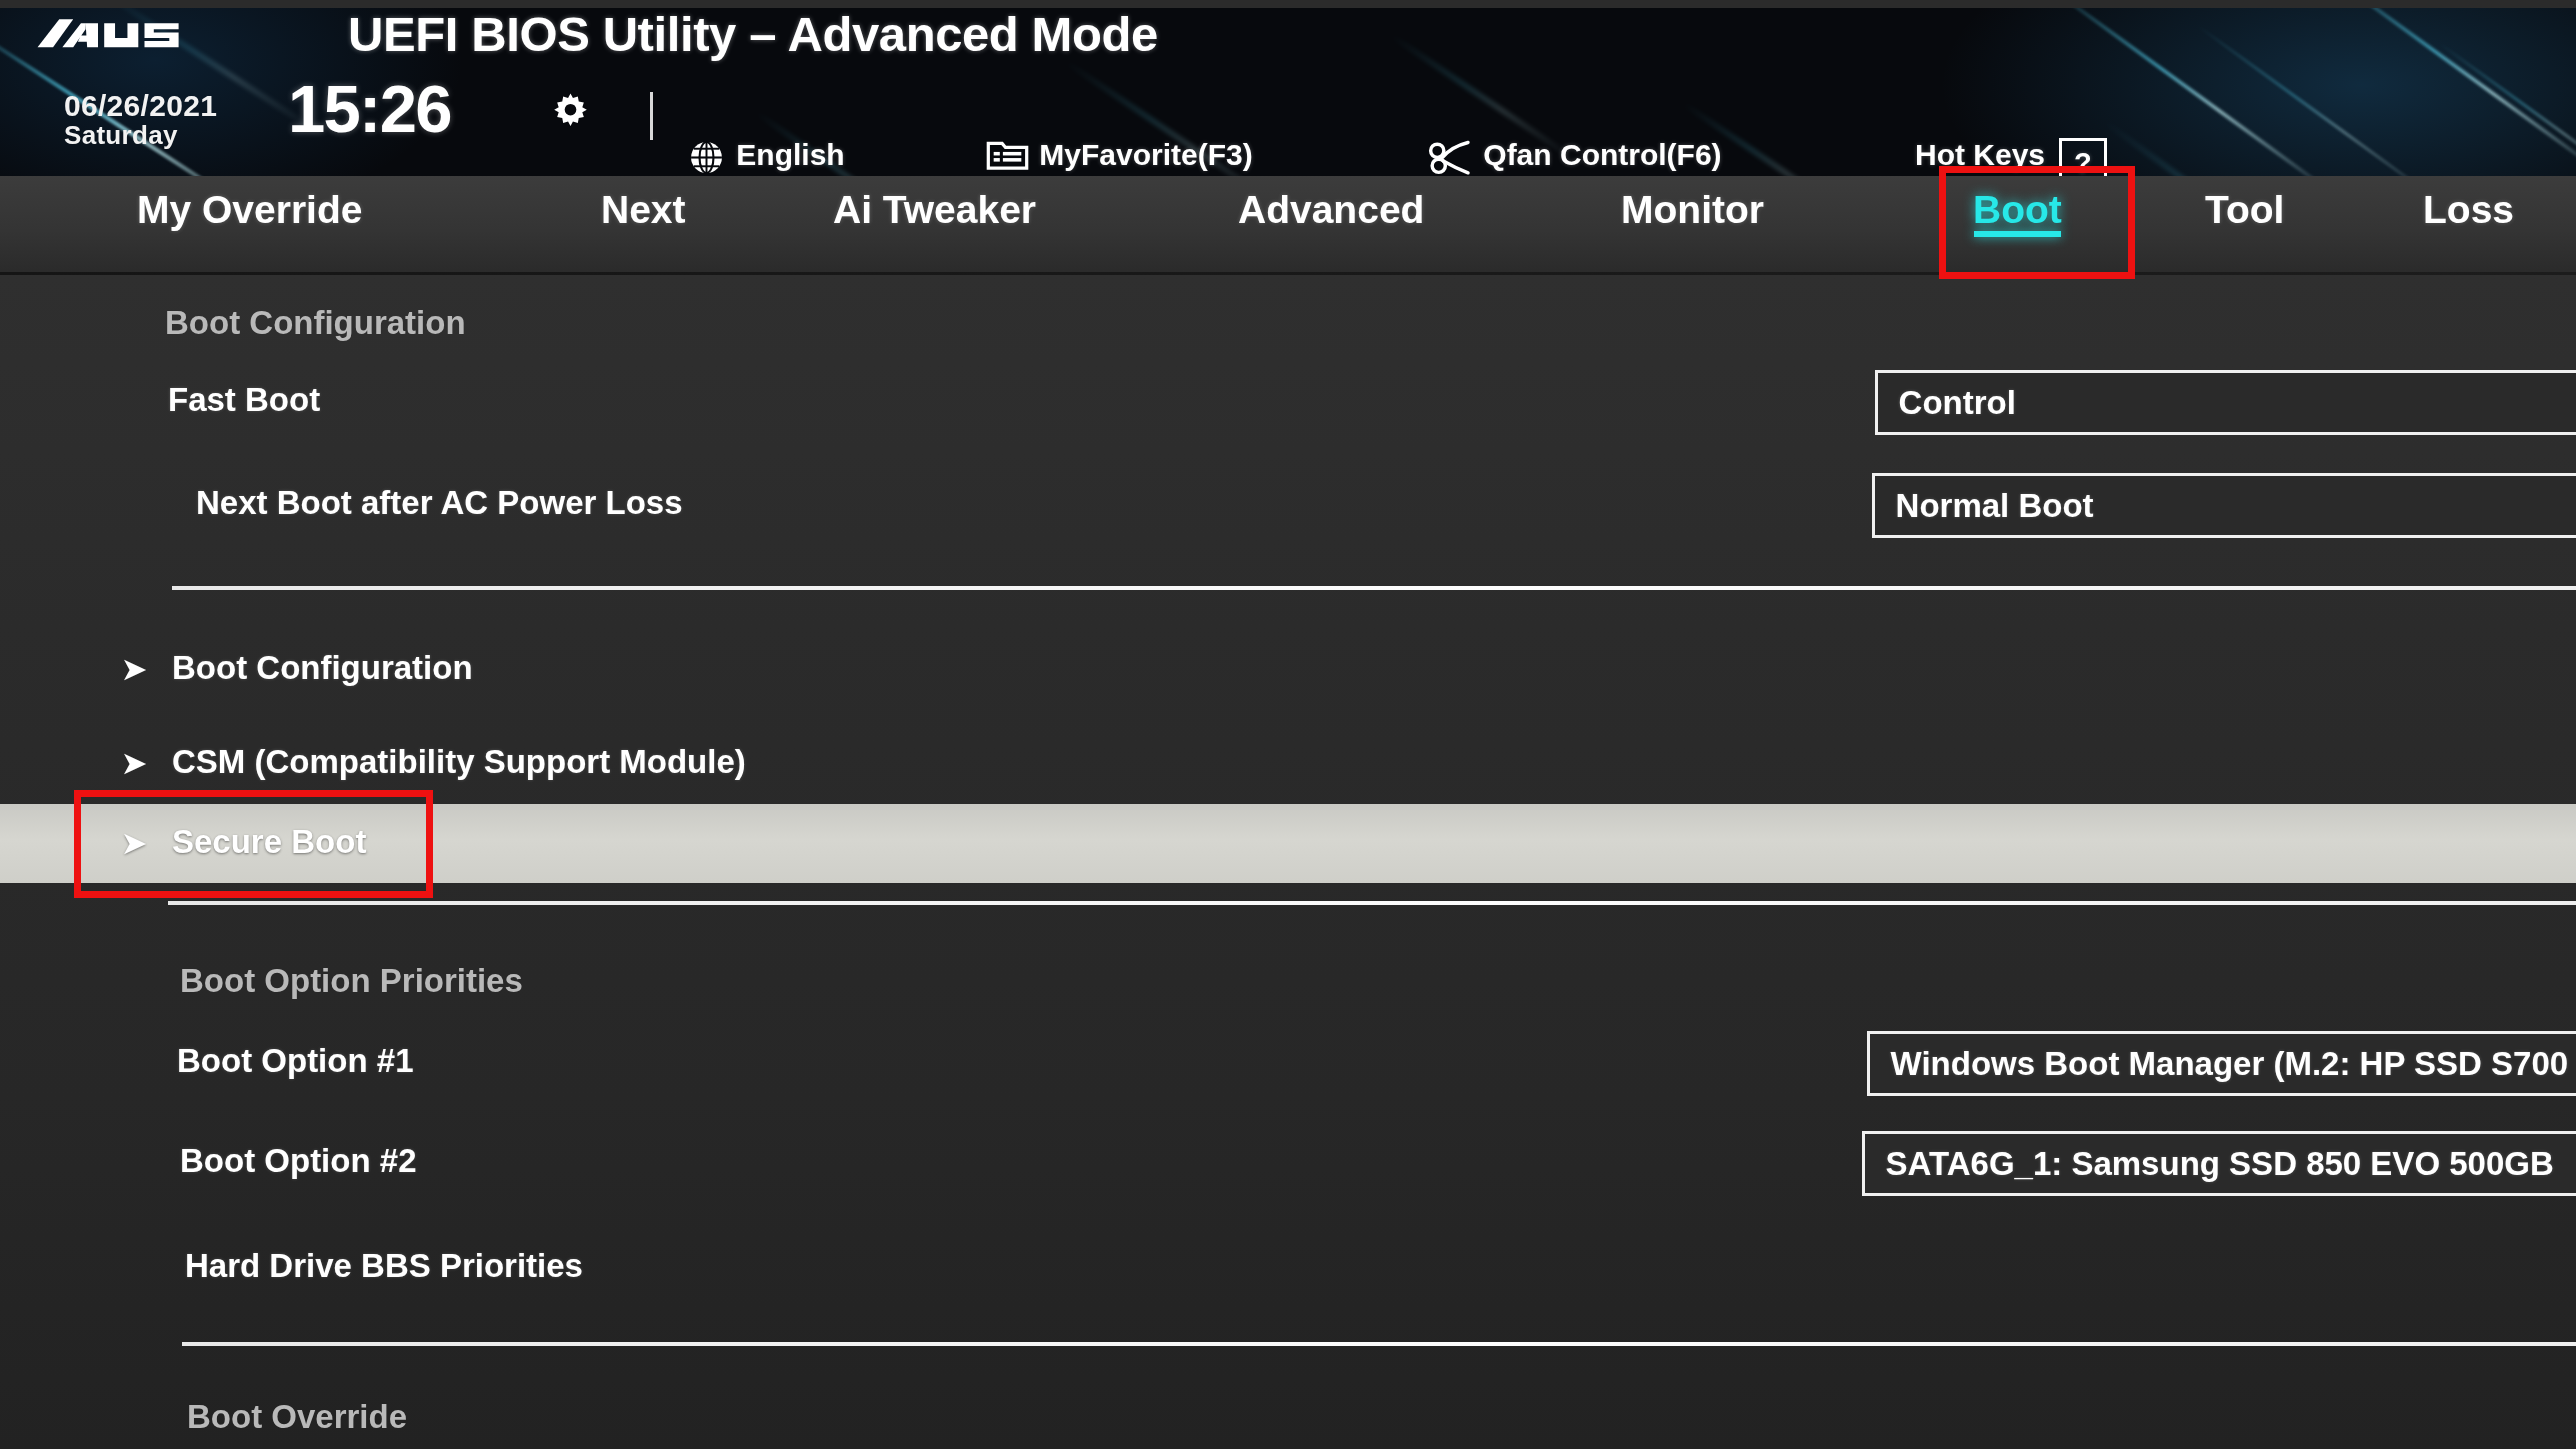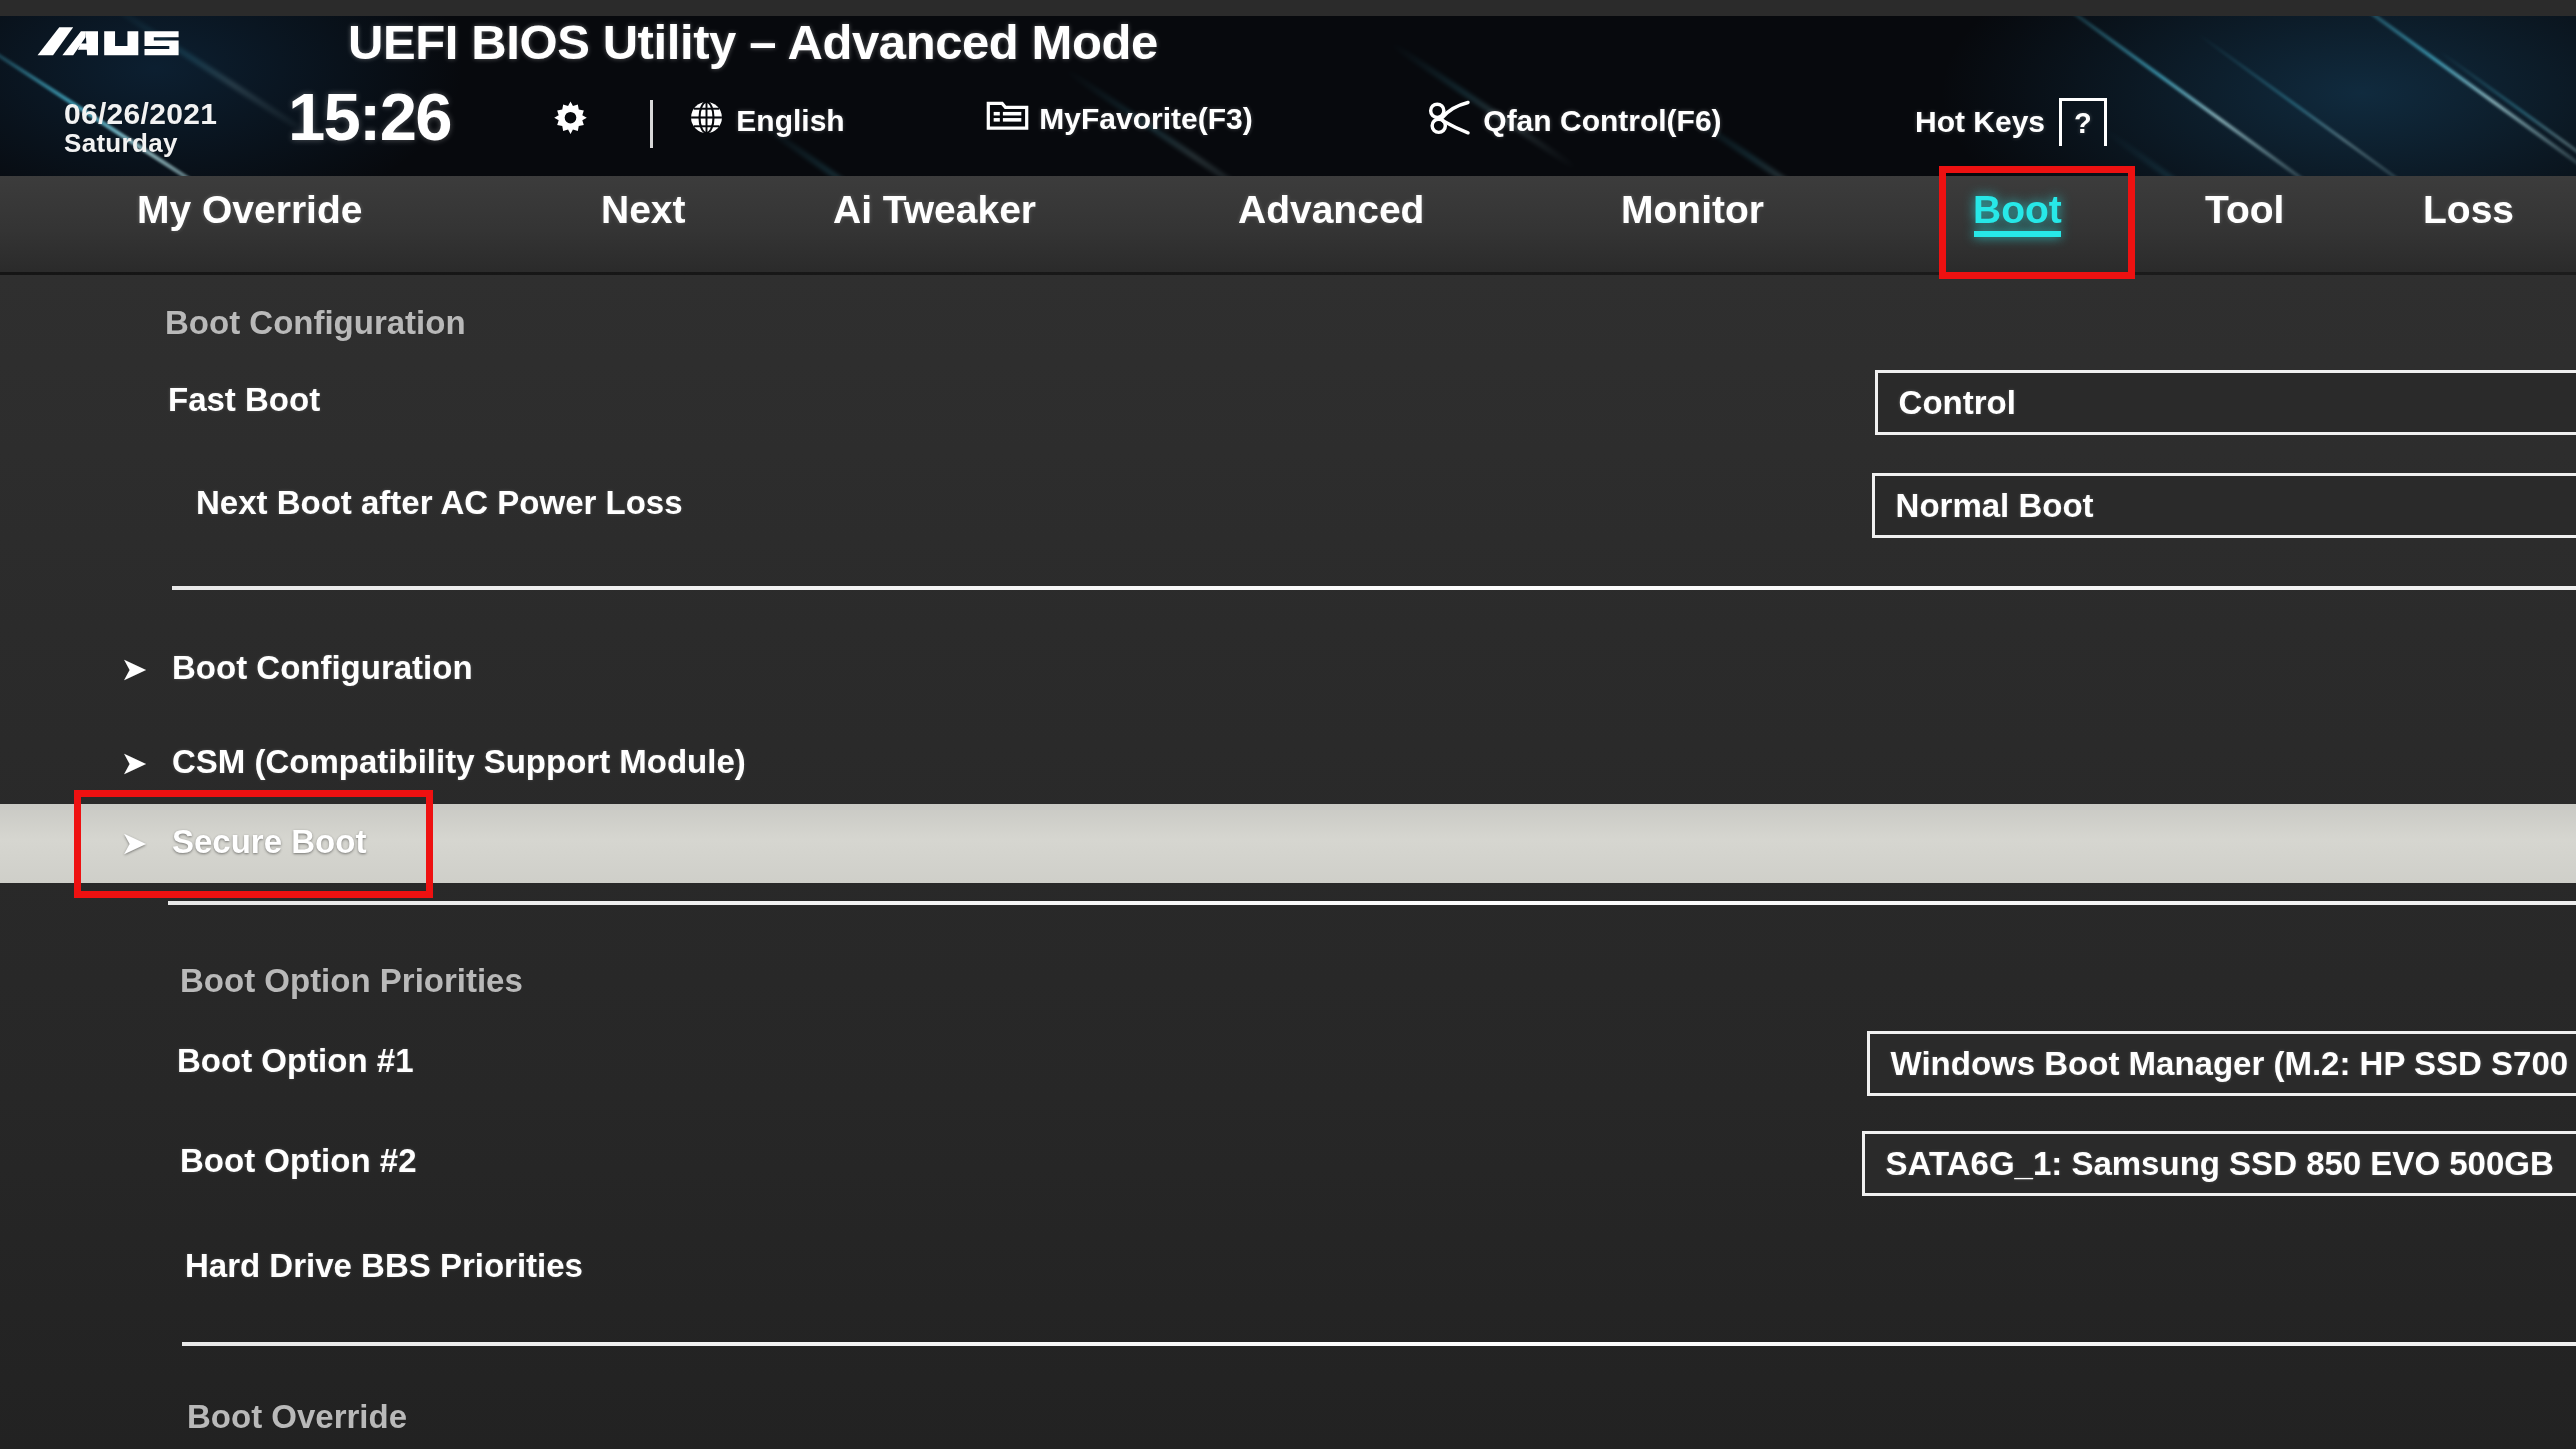--- a/index.html
+++ b/index.html
@@ -7,21 +7,21 @@
   body { font-family:"Liberation Sans", sans-serif; -webkit-font-smoothing:antialiased; }
 
   #screen {
     position:relative; width:2576px; height:1449px;
     background:#2b2b2b;
     overflow:hidden;
   }
 
   
   .header {
-    position:absolute; left:0; top:16px; width:2576px; height:176px;
+    position:absolute; left:0; top:8px; width:2576px; height:176px;
     background:
       linear-gradient(112deg, rgba(0,0,0,0) 0%, rgba(0,0,0,0) 100%),
       radial-gradient(ellipse 601px 258px at 2361px 77px, rgba(40,130,190,0.28), rgba(0,0,0,0) 70%),
       radial-gradient(ellipse 429px 223px at 155px 52px, rgba(30,110,175,0.22), rgba(0,0,0,0) 72%),
       #07090d;
     overflow:hidden;
   }
   .streak {
     position:absolute; background:linear-gradient(90deg, rgba(0,225,255,0) 0%, rgba(90,225,255,0.85) 40%, rgba(200,250,255,0.95) 60%, rgba(0,210,255,0) 100%);
     height:3.4px; transform-origin:left center; filter:blur(1.4px); opacity:.8;
@@ -48,23 +48,24 @@
 
   .clock {
     position:absolute; left:288px; top:62px;
     font-size:67px; font-weight:bold; color:#ffffff; letter-spacing:-1.7px;
     text-shadow:0 0 6.9px rgba(255,255,255,.3);
   }
   .gear-icon { position:absolute; left:548px; top:82px; width:45px; height:45px; }
   .vdiv { position:absolute; left:650px; top:84px; width:3.4px; height:48px; background:#d8d8d8; }
 
   .tbitem {
-    position:absolute; display:flex; align-items:center; gap:10.3px;
+    position:absolute; display:flex; align-items:flex-start; gap:10.3px;
     font-size:30px; font-weight:bold; color:#ffffff; white-space:nowrap;
     text-shadow:0 0 4.3px rgba(255,255,255,.25);
+    margin-top:48px;
   }
   .tbitem .ic { display:inline-block; }
 
   
   .menubar {
     position:absolute; left:0; top:176px; width:2576px; height:99px;
     background:linear-gradient(180deg,#3c3c3c 0%,#343434 55%,#2a2a2a 100%);
   }
   .menubar::after {
     content:""; position:absolute; left:0; bottom:0; width:100%; height:2.6px;

